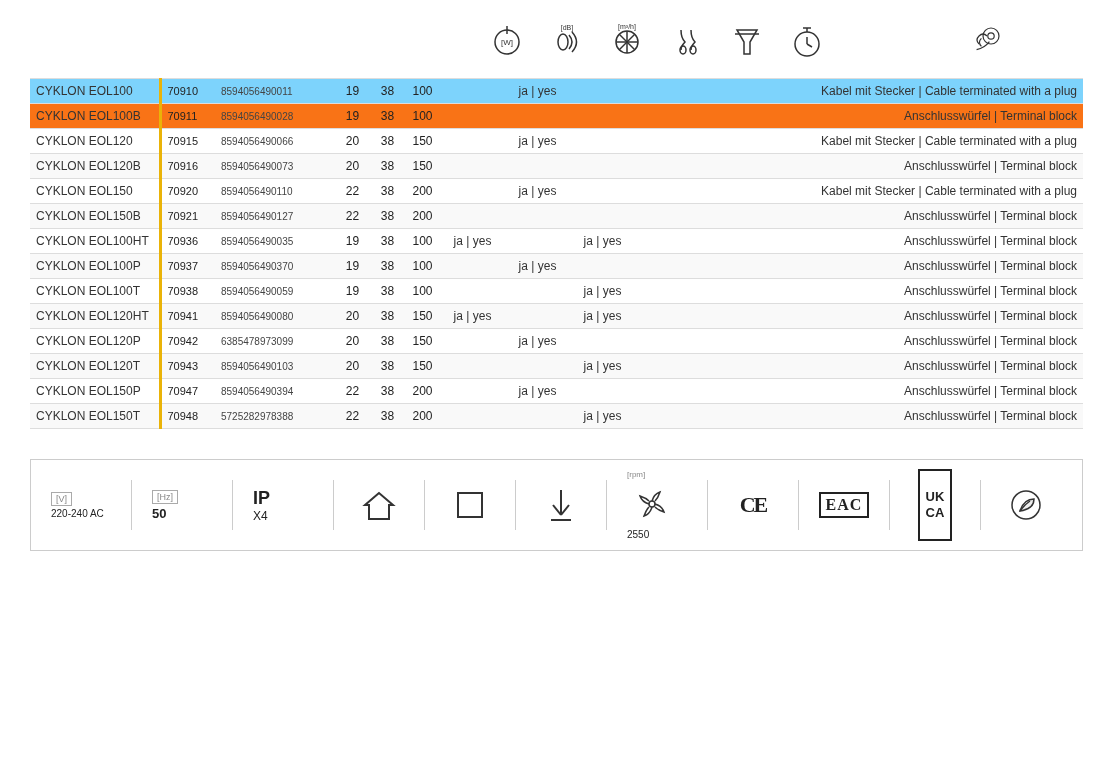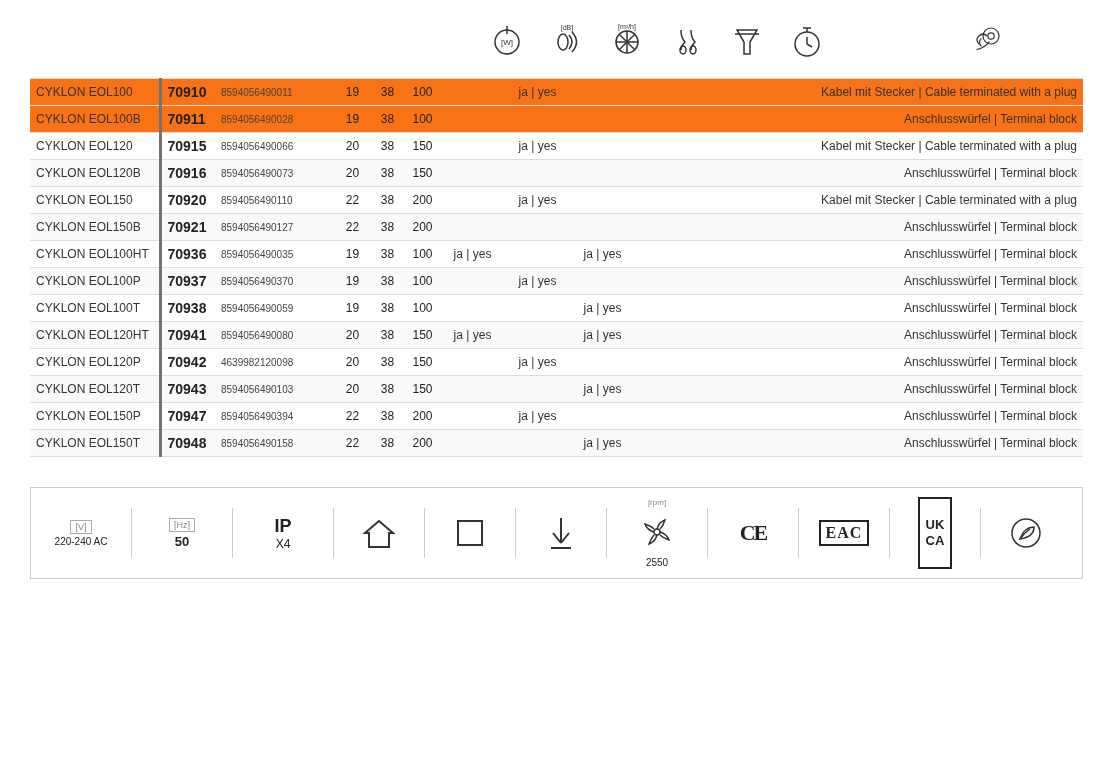--- a/index.html
+++ b/index.html
@@ -61,25 +61,25 @@
       white-space: nowrap;
     }
 
     .col-name {
       width: 130px;
       color: #333;
       font-size: 12px;
     }
 
     .col-art {
-      font-weight: bold;
-      font-size: 14px;
+      font-weight: normal;
+      font-size: 11px;
       width: 55px;
       color: #222;
-      border-left: 3px solid #737373;
+      border-left: 3px solid #eab308;
       padding-left: 8px;
     }
 
     .col-ean {
       width: 120px;
       font-size: 10px;
       color: #444;
     }
 
     .col-num {
@@ -123,21 +123,21 @@
       align-items: center;
       padding: 10px 20px;
       gap: 20px;
       margin-top: 10px;
       min-height: 80px;
     }
 
     .footer-item {
       display: flex;
       flex-direction: column;
-      align-items: center;
+      align-items: flex-start;
       justify-content: center;
       font-size: 11px;
       min-width: 60px;
     }
 
     .footer-item .top-label {
       font-size: 9px;
       color: #888;
       border: 1px solid #aaa;
       padding: 1px 4px;
@@ -285,21 +285,21 @@
         <path d="M15 25 Q10 20 15 15 Q20 10 25 15"></path>
         <path d="M18 28 Q13 23 18 18"></path>
         <path d="M12 32 Q22 30 28 22"></path>
       </svg>
     </div>
   </div>
 </div>
 
 <table class="main-table">
   <tbody id="table-body">
-  <tr style="background: #f97316;">
+  <tr style="background: #7dd3fc;">
     <td class="col-name">CYKLON EOL100</td>
     <td class="col-art">70910</td>
     <td class="col-ean">8594056490011</td>
     <td class="col-num">19</td>
     <td class="col-num">38</td>
     <td class="col-num">100</td>
     <td class="col-bool"></td>
     <td class="col-bool2">ja | yes</td>
     <td class="col-bool3"></td>
     <td class="col-desc">Kabel mit Stecker | Cable terminated with a plug</td>
@@ -408,21 +408,21 @@
     <td class="col-num">38</td>
     <td class="col-num">150</td>
     <td class="col-bool">ja | yes</td>
     <td class="col-bool2"></td>
     <td class="col-bool3">ja | yes</td>
     <td class="col-desc">Anschlusswürfel | Terminal block</td>
   </tr>
       <tr style="background: rgb(255, 255, 255);">
     <td class="col-name">CYKLON EOL120P</td>
     <td class="col-art">70942</td>
-    <td class="col-ean">4639982120098</td>
+    <td class="col-ean">6385478973099</td>
     <td class="col-num">20</td>
     <td class="col-num">38</td>
     <td class="col-num">150</td>
     <td class="col-bool"></td>
     <td class="col-bool2">ja | yes</td>
     <td class="col-bool3"></td>
     <td class="col-desc">Anschlusswürfel | Terminal block</td>
   </tr>
       <tr style="background: rgb(249, 249, 249);">
     <td class="col-name">CYKLON EOL120T</td>
@@ -444,21 +444,21 @@
     <td class="col-num">38</td>
     <td class="col-num">200</td>
     <td class="col-bool"></td>
     <td class="col-bool2">ja | yes</td>
     <td class="col-bool3"></td>
     <td class="col-desc">Anschlusswürfel | Terminal block</td>
   </tr>
       <tr style="background: rgb(249, 249, 249);">
     <td class="col-name">CYKLON EOL150T</td>
     <td class="col-art">70948</td>
-    <td class="col-ean">8594056490158</td>
+    <td class="col-ean">5725282978388</td>
     <td class="col-num">22</td>
     <td class="col-num">38</td>
     <td class="col-num">200</td>
     <td class="col-bool"></td>
     <td class="col-bool2"></td>
     <td class="col-bool3">ja | yes</td>
     <td class="col-desc">Anschlusswürfel | Terminal block</td>
   </tr>
     </tbody>
 </table>

